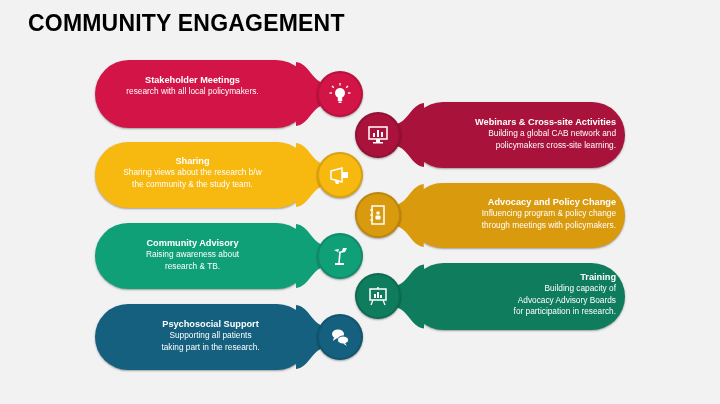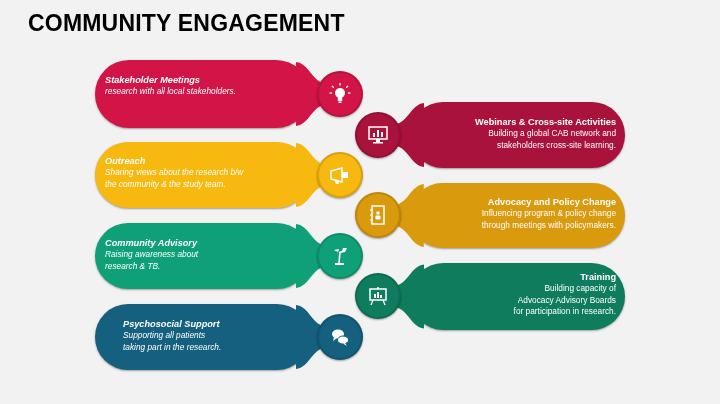--- a/index.html
+++ b/index.html
@@ -7,21 +7,21 @@
          font-family:"Liberation Sans", sans-serif; }
   .title { position:absolute; left:28px; top:10px; font-size:23px; font-weight:bold; color:#000000; letter-spacing:0.2px; }
   .item { position:absolute; }
   .pill { position:absolute; border-radius:34px; box-shadow: 0 1px 2px rgba(0,0,0,0.35); }
   .neck { position:absolute; }
   .circle { position:absolute; width:46px; height:46px; border-radius:50%; box-shadow:0 1px 2px rgba(0,0,0,0.35);
             display:flex; align-items:center; justify-content:center; border:2px solid rgba(0,0,0,0.12); box-sizing:border-box; }
   .circle svg { width:24px; height:24px; }
   .txt { position:absolute; color:#fff; font-size:8.3px; line-height:11.5px; }
   .txt .h { font-weight:bold; font-size:9.2px; line-height:12px; }
-  .left .txt { text-align:left;font-style:italic; }
+  .left .txt { text-align:center; }
   .right .txt { text-align:right; }
 </style>
 </head>
 <body>
 
 <div class="title">COMMUNITY ENGAGEMENT</div>
 
 <div class="item left">
   <div class="pill" style="left:95px;top:60px;width:215px;height:68px;background:#d31446;"></div>
   <svg class="neck" style="left:296px;top:62px;" width="30" height="64" viewBox="0 0 30 64">
@@ -36,21 +36,21 @@
           <line x1="1.5" y1="11" x2="4" y2="11"></line>
           <line x1="22.5" y1="11" x2="20" y2="11"></line>
         </g>
         <circle cx="12" cy="11" r="5" fill="#fff"></circle>
         <rect x="9.8" y="15" width="4.4" height="4" fill="#fff"></rect>
         <rect x="10.5" y="19.5" width="3" height="1.5" fill="#fff"></rect>
       </svg>
   </div>
   <div class="txt" style="left:105px;top:74px;width:175px;">
     <div class="h">Stakeholder Meetings</div>
-    <div>research with all local stakeholders.</div>
+    <div>research with all local policymakers.</div>
   </div>
 </div>
 
 <div class="item right">
   <div class="pill" style="left:410px;top:102px;width:215px;height:66px;background:#a8123b;"></div>
   <svg class="neck" style="left:394px;top:103px;" width="30" height="64" viewBox="0 0 30 64">
       <path d="M30 0 C16 2 16 18 0 22 L0 42 C16 46 16 62 30 64 Z" fill="#a8123b"></path>
     </svg>
   <div class="circle" style="left:355px;top:112px;background:#a8123b;">
     <svg viewBox="0 0 24 24">
@@ -58,38 +58,38 @@
         <rect x="7" y="10" width="2" height="4" fill="#fff"></rect>
         <rect x="11" y="7" width="2" height="7" fill="#fff"></rect>
         <rect x="15" y="9" width="2" height="5" fill="#fff"></rect>
         <rect x="10" y="16" width="4" height="3" fill="#fff"></rect>
         <rect x="7" y="19" width="10" height="1.5" fill="#fff"></rect>
       </svg>
   </div>
   <div class="txt" style="left:441px;top:116px;width:175px;">
     <div class="h">Webinars &amp; Cross-site Activities</div>
     <div>Building a global CAB network and</div>
-    <div>stakeholders cross-site learning.</div>
+    <div>policymakers cross-site learning.</div>
   </div>
 </div>
 
 <div class="item left">
   <div class="pill" style="left:95px;top:142px;width:215px;height:66px;background:#f7b80f;"></div>
   <svg class="neck" style="left:296px;top:143px;" width="30" height="64" viewBox="0 0 30 64">
       <path d="M0 0 C14 2 14 18 30 22 L30 42 C14 46 14 62 0 64 Z" fill="#f7b80f"></path>
     </svg>
   <div class="circle" style="left:317px;top:152px;background:#f7b80f;">
     <svg viewBox="0 0 24 24">
         <path d="M3 8 L14 5 L14 19 L3 16 Z" fill="none" stroke="#fff" stroke-width="1.5"></path>
         <rect x="14" y="9" width="6" height="6" fill="#fff"></rect>
         <path d="M6 16 L8 21 L11 21 L10 17" fill="#fff"></path>
       </svg>
   </div>
   <div class="txt" style="left:105px;top:155px;width:175px;">
-    <div class="h">Outreach</div>
+    <div class="h">Sharing</div>
     <div>Sharing views about the research b/w</div>
     <div>the community &amp; the study team.</div>
   </div>
 </div>
 
 <div class="item right">
   <div class="pill" style="left:410px;top:183px;width:215px;height:65px;background:#d99a0e;"></div>
   <svg class="neck" style="left:394px;top:184px;" width="30" height="63" viewBox="0 0 30 64">
       <path d="M30 0 C16 2 16 18 0 22 L0 42 C16 46 16 62 30 64 Z" fill="#d99a0e"></path>
     </svg>

